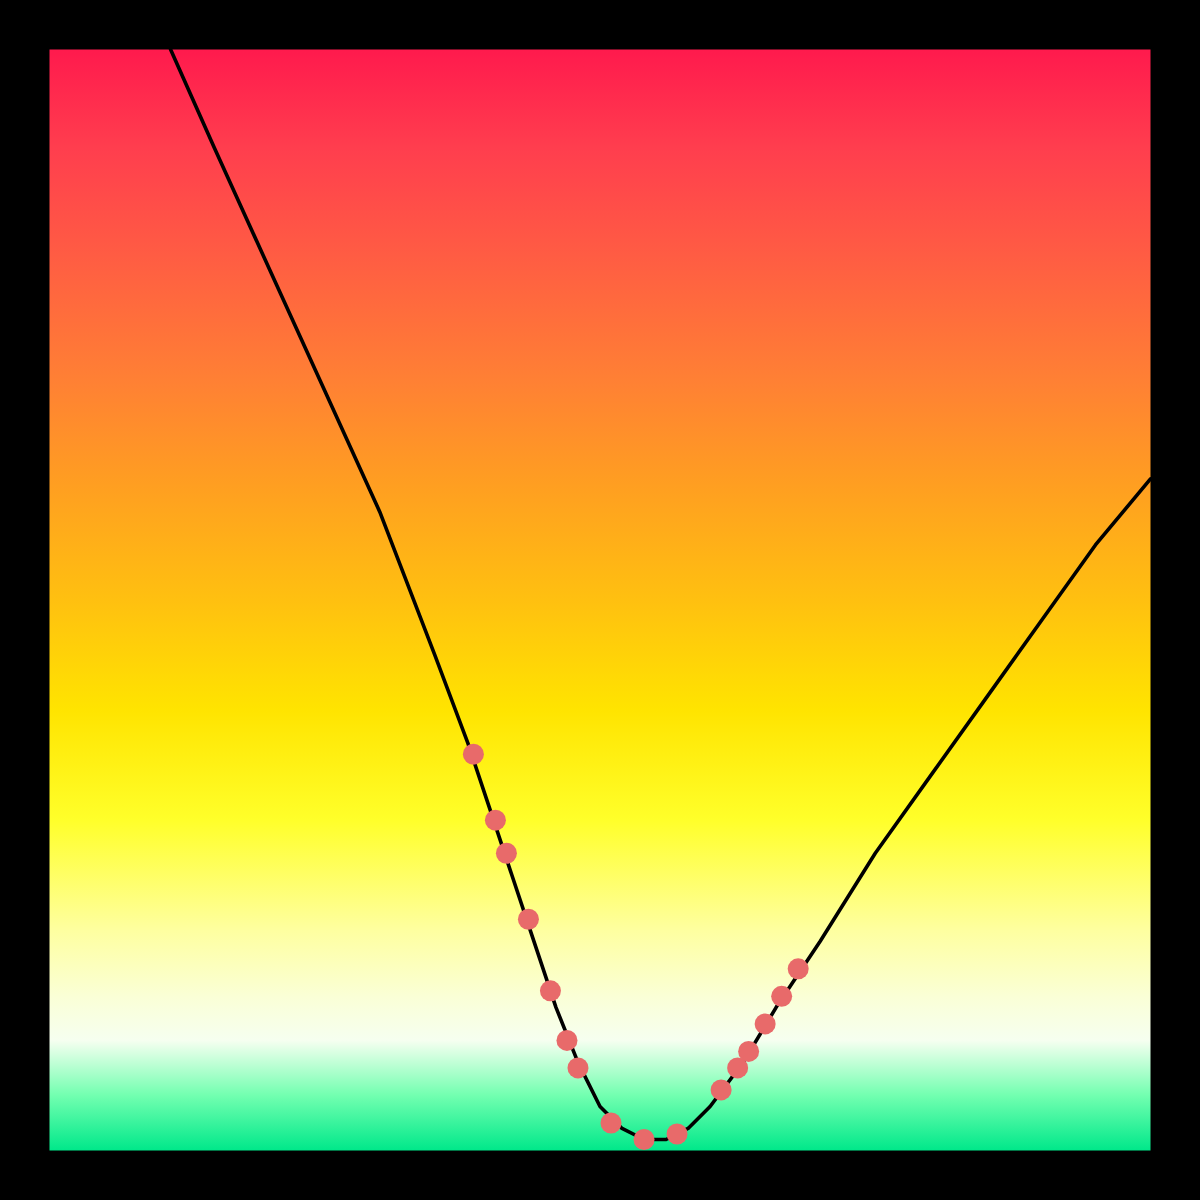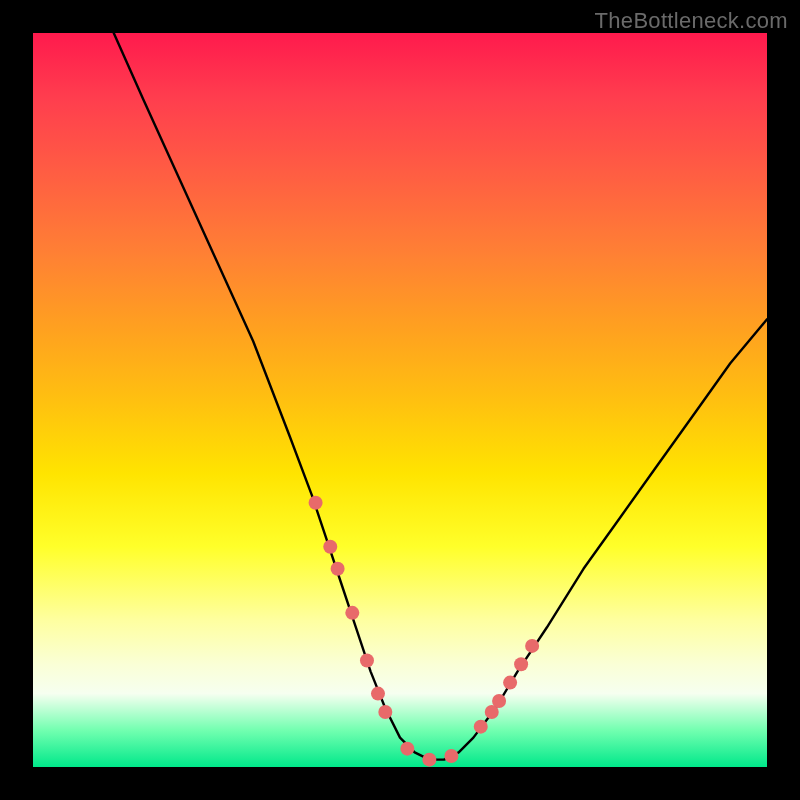--- a/index.html
+++ b/index.html
@@ -56,21 +56,20 @@
     width: 734px;
     height: 734px;
     overflow: visible;
   }
 </style>
 </head>
 <body>
 
 <div class="frame">
 
-  <div class="watermark">TheBottleneck.com</div>
 
   <div class="plot">
     <svg class="curve" viewBox="0 0 734 734" preserveAspectRatio="none">
       <path id="curve-path" fill="none" stroke="#000000" stroke-width="2.4" stroke-linecap="round" stroke-linejoin="round" d="M80.74 0.00 L110.10 66.06 L146.80 146.80 L183.50 227.54 L220.20 308.28 L256.90 403.70 L278.92 462.42 L293.60 506.46 L308.28 550.50 L322.96 594.54 L337.64 638.58 L352.32 675.28 L367.00 704.64 L381.68 719.32 L396.36 726.66 L411.04 726.66 L425.72 719.32 L440.40 704.64 L462.42 675.28 L484.44 638.58 L513.80 594.54 L550.50 535.82 L587.20 484.44 L623.90 433.06 L660.60 381.68 L697.30 330.30 L734.00 286.26"></path>
       <g id="markers-group">
           <circle cx="282.59" cy="469.76" r="7" fill="#e86a6a"></circle>
           <circle cx="297.27" cy="513.80" r="7" fill="#e86a6a"></circle>
           <circle cx="304.61" cy="535.82" r="7" fill="#e86a6a"></circle>
           <circle cx="319.29" cy="579.86" r="7" fill="#e86a6a"></circle>
           <circle cx="333.97" cy="627.57" r="7" fill="#e86a6a"></circle>

